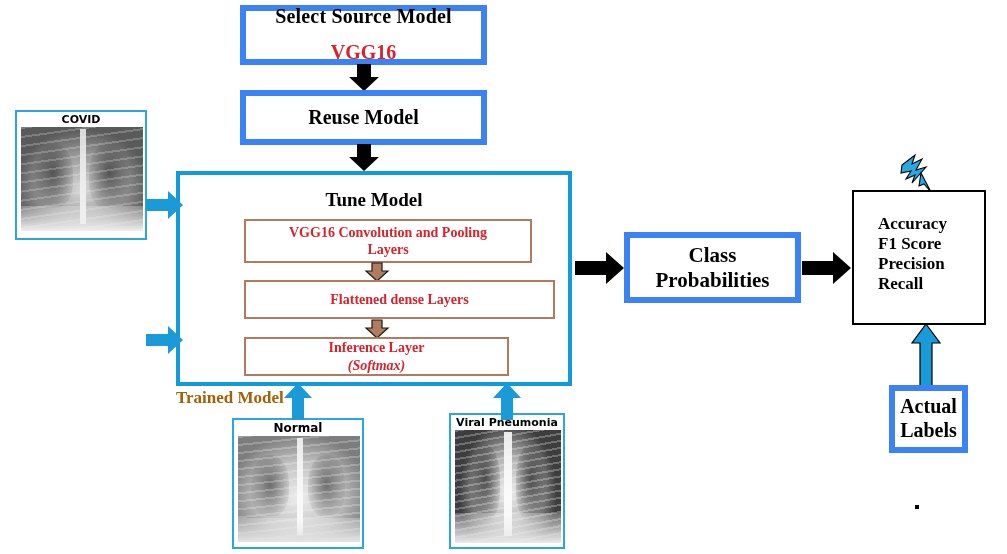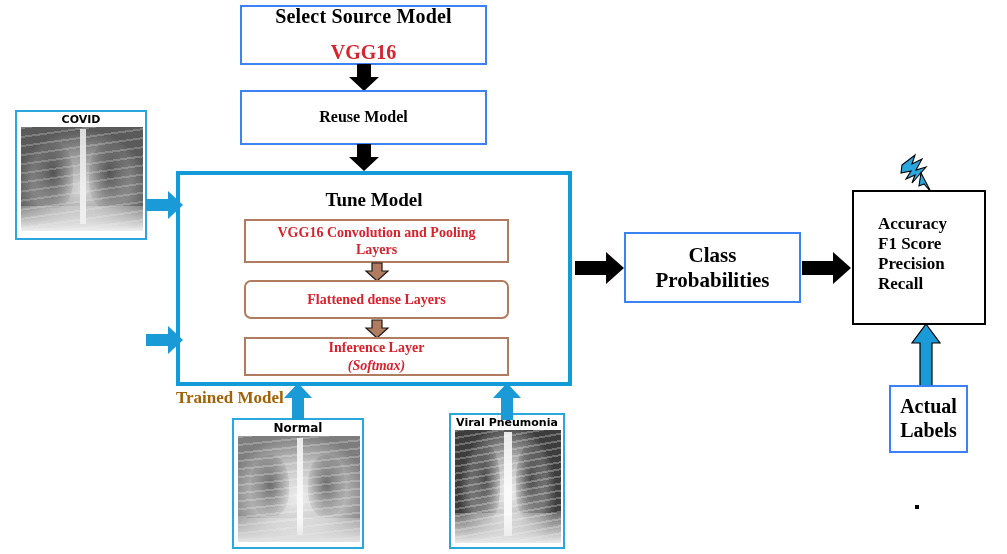--- a/index.html
+++ b/index.html
@@ -12,37 +12,37 @@
     position:relative;
     width:1007px;
     height:554px;
     background:#ffffff;
     overflow:hidden;
   }
   .box{
     position:absolute;
     box-sizing:border-box;
     background:#ffffff;
-    border:2px solid #3b82f6;
+    border:6px solid #3b82f6;
     display:flex;
     align-items:center;
     justify-content:center;
     text-align:right;
     font-weight:bold;
     color:#000000;
     line-height:1.18;
   }
   .txt{display:block;}
   .red{color:#d7232b;}
 
   
   #box-select{left:240px;top:5px;width:247px;height:60px;font-size:20px;flex-direction:column;}
   #box-select .l1{letter-spacing:.2px;}
   #box-select .l2{font-size:20px;margin-top:12px;}
-  #box-reuse{left:240px;top:90px;width:247px;height:55px;font-size:16px;}
+  #box-reuse{left:240px;top:90px;width:247px;height:55px;font-size:20px;}
   #box-class{left:624px;top:232px;width:177px;height:71px;font-size:21px;flex-direction:column;}
   #box-metrics{left:852px;top:190px;width:134px;height:135px;
      border:2px solid #000;align-items:center;justify-content:flex-start;
      flex-direction:column;padding-top:22px;font-size:17px;text-align:left;}
   #box-metrics .m{width:100%;padding-left:24px;box-sizing:border-box;}
   #box-eval{left:833px;top:103px;width:163px;height:52px;font-size:17px;flex-direction:column;}
   #box-actual{left:889px;top:385px;width:79px;height:68px;font-size:20px;flex-direction:column;}
   #box-actual .a2{margin-top:0;}
 
   
@@ -53,22 +53,22 @@
   #tune-title{
     position:absolute;left:0;top:14px;width:100%;text-align:center;
     font-size:19px;font-weight:bold;color:#000;
   }
   .ibox{
     position:absolute;box-sizing:border-box;background:#ffffff;
     border:2px solid #b07b5e;display:flex;align-items:center;
     justify-content:center;text-align:center;font-weight:bold;
     color:#d7232b;font-size:14px;line-height:1.25;flex-direction:column;
   }
-  #ibox-conv{left:64px;top:44px;width:265px;height:44px;}
-  #ibox-flat{left:64px;top:105px;width:265px;height:39px;border-radius:7px;}
+  #ibox-conv{left:64px;top:44px;width:288px;height:44px;}
+  #ibox-flat{left:64px;top:105px;width:311px;height:39px;}
   #ibox-inf{left:64px;top:162px;width:265px;height:39px;}
   #ibox-inf .soft{font-style:italic;}
 
   
   #trained-label{
     position:absolute;left:176px;top:388px;font-size:17px;font-weight:bold;color:#a16207;
   }
   
   #stray-dot{position:absolute;left:915px;top:505px;width:4px;height:4px;background:#000;}
 

